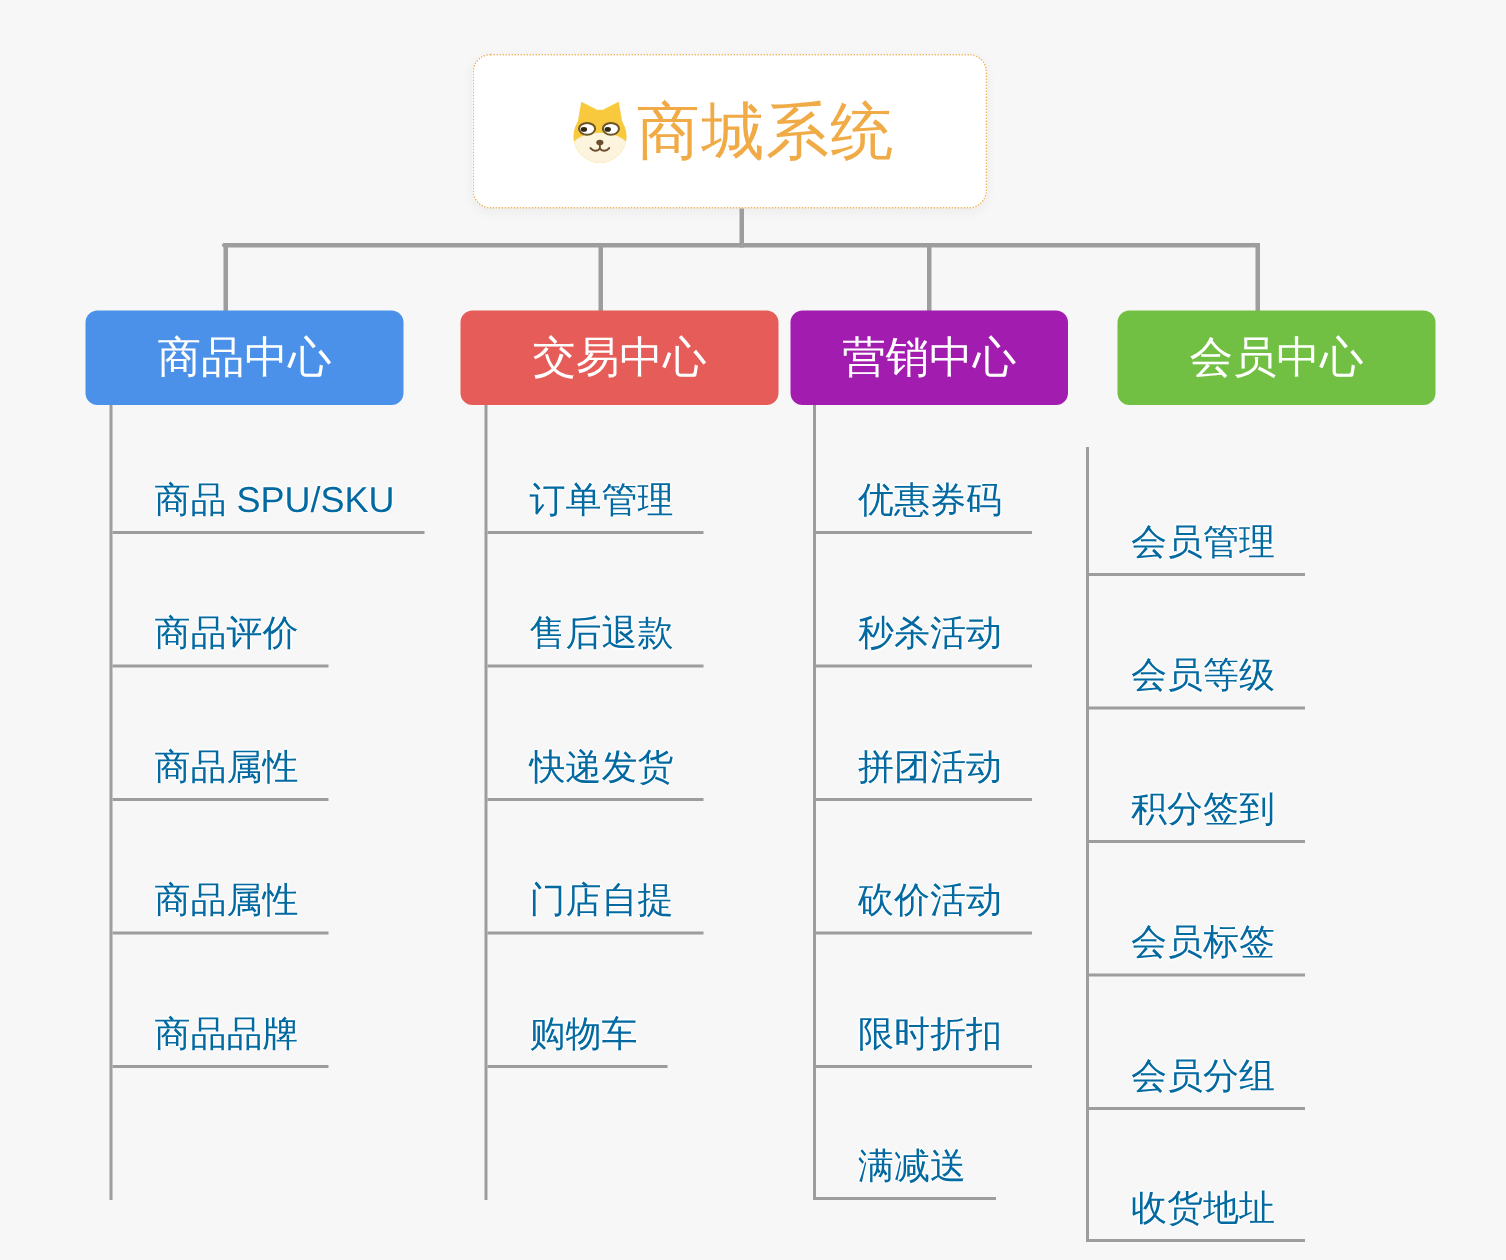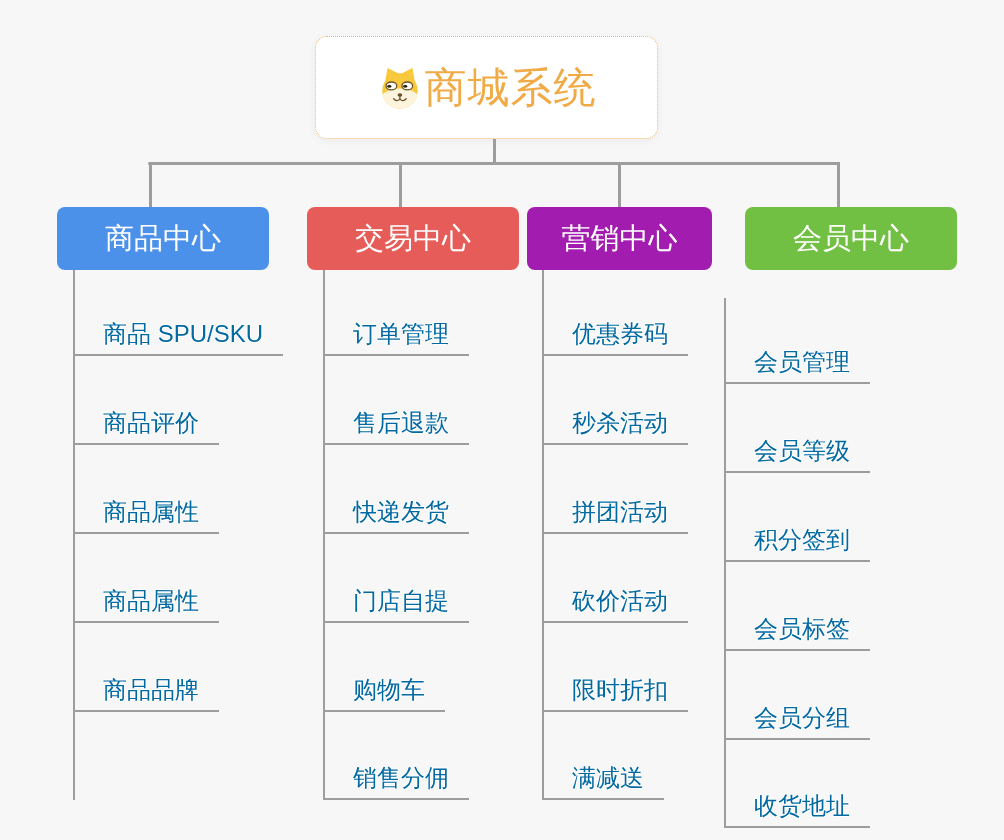--- a/index.html
+++ b/index.html
@@ -131,23 +131,20 @@
       </div>
     <div class="row">
         <span class="subtopic">快递发货</span>
       </div>
     <div class="row">
         <span class="subtopic">门店自提</span>
       </div>
     <div class="row">
         <span class="subtopic">购物车</span>
       </div>
-    <div class="row">
-        <span class="subtopic">销售分佣</span>
-      </div>
   </div>
 
   <div class="col c2">
     <div class="row">
         <span class="subtopic">优惠券码</span>
       </div>
     <div class="row">
         <span class="subtopic">秒杀活动</span>
       </div>
     <div class="row">

